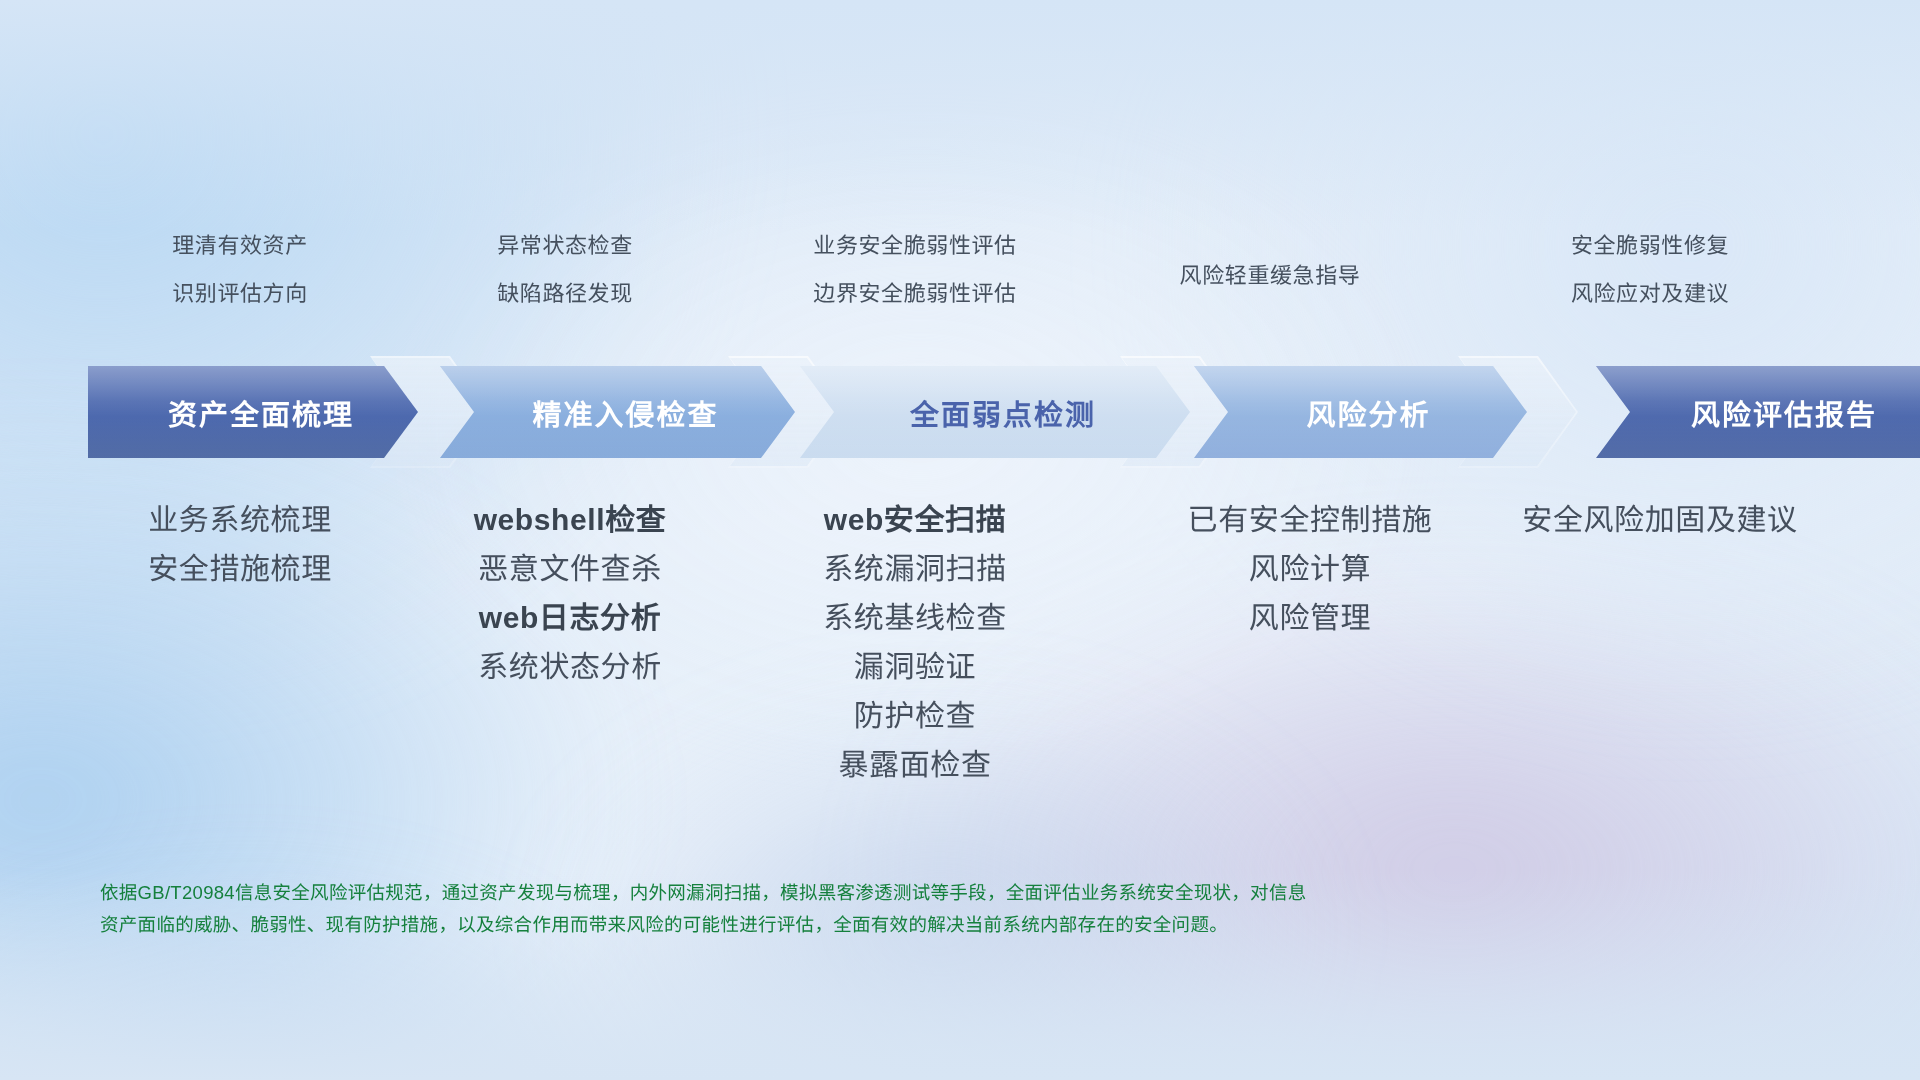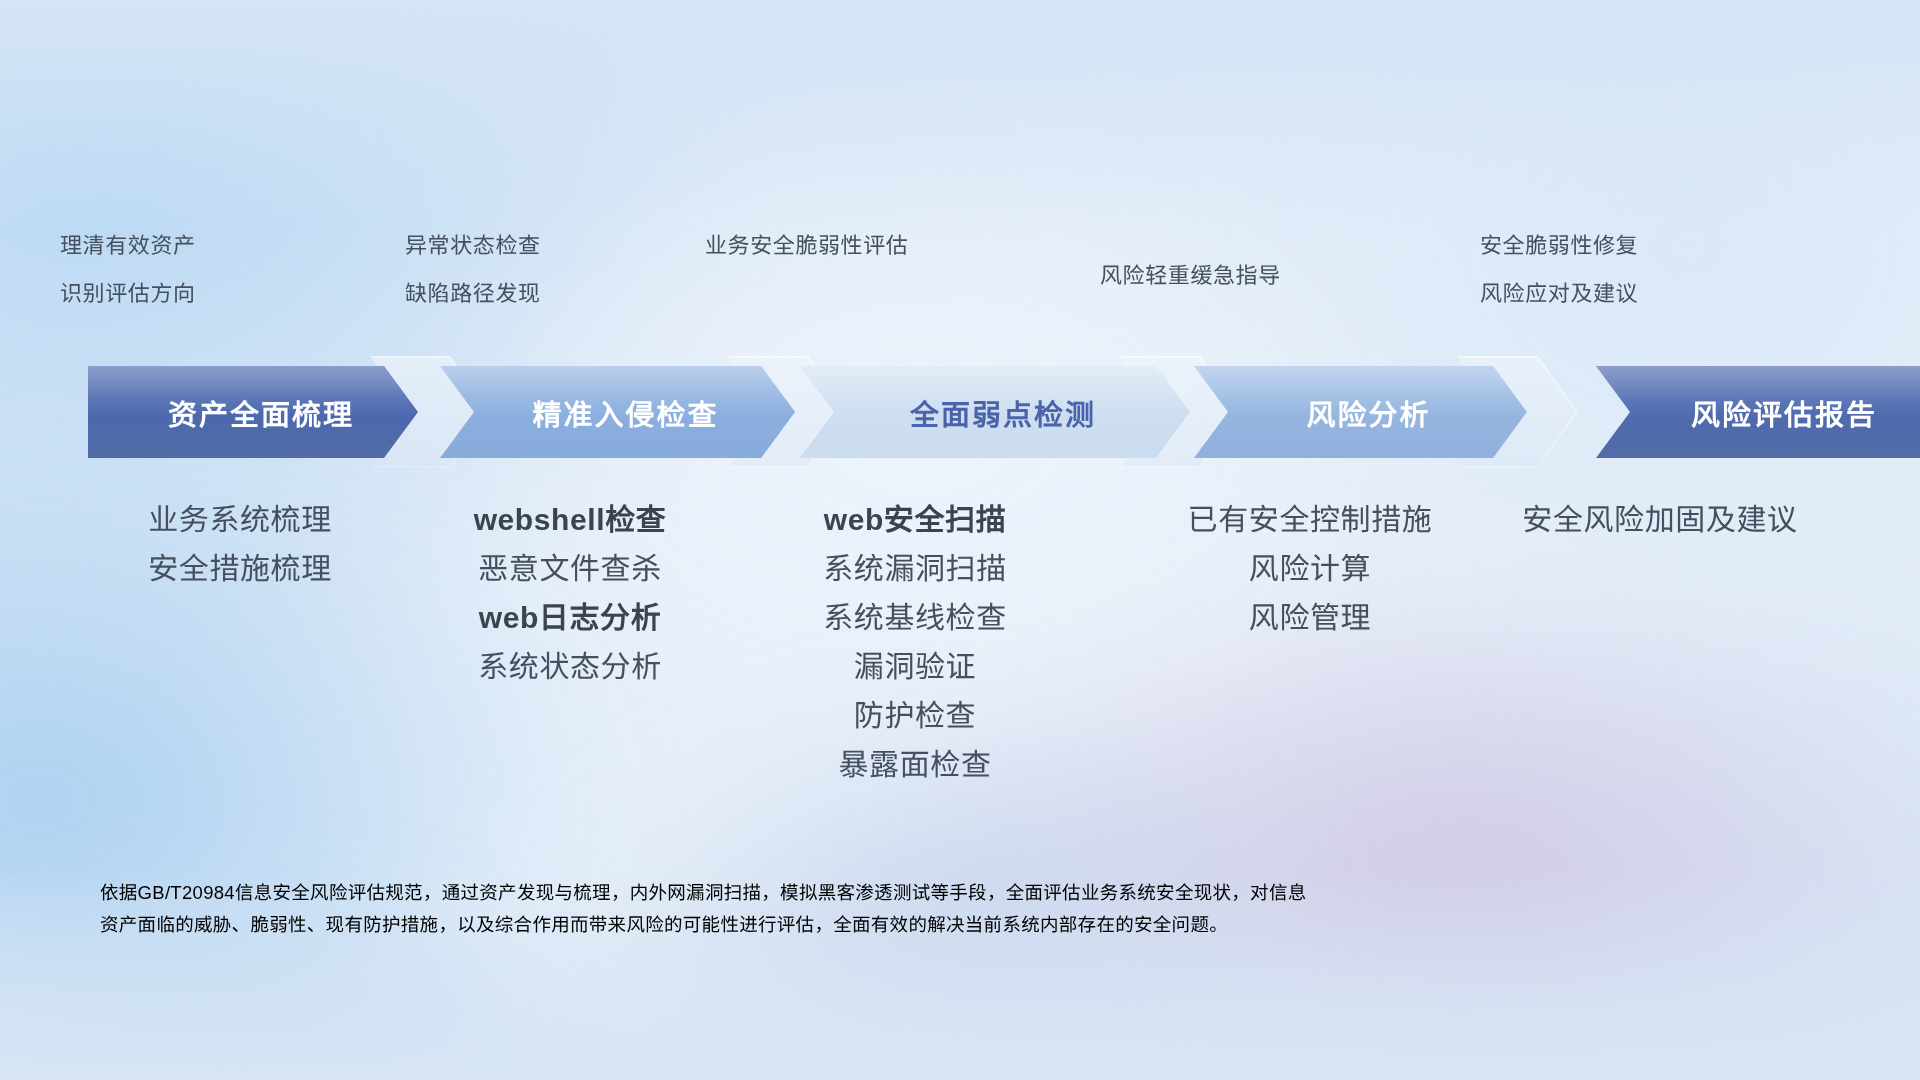--- a/index.html
+++ b/index.html
@@ -65,21 +65,21 @@
   }
 
   
   .stage{position:absolute;inset:0;}
 
   
   .top-row{
     position:absolute;left:0;right:0;top:222px;height:110px;
   }
   .top-col{
-    position:absolute;text-align:left;
+    position:absolute;text-align:center;
     color:#45505e;
     font-size:22px;line-height:48px;
     letter-spacing:.6px;
     white-space:nowrap;
   }
   .top-col .line{display:block;}
 
   
   .chev-band{
     position:absolute;left:88px;top:366px;height:92px;
@@ -122,21 +122,21 @@
   .bot-col{
     position:absolute;text-align:center;white-space:nowrap;
     color:#454f5d;font-size:30px;line-height:49px;letter-spacing:.6px;
   }
   .bot-col .line{display:block;}
   .bot-col .line.strong{font-weight:bold;color:#3a4450;}
 
   
   .footer{
     position:absolute;left:100px;top:877px;width:1520px;
-    color:#000000;font-size:18.5px;line-height:32px;letter-spacing:.3px;
+    color:#15803d;font-size:18.5px;line-height:32px;letter-spacing:.3px;
   }
   .footer p{margin:0;}
 </style>
 </head>
 <body>
 
 <div class="bg-root">
   <div class="bg-base"></div>
   <div class="bg-b1"></div>
   <div class="bg-b2"></div>
@@ -155,20 +155,21 @@
     <div class="top-col" style="left:60px;width:360px;">
       <span class="line">理清有效资产</span>
       <span class="line">识别评估方向</span>
     </div>
     <div class="top-col" style="left:405px;width:320px;">
       <span class="line">异常状态检查</span>
       <span class="line">缺陷路径发现</span>
     </div>
     <div class="top-col" style="left:705px;width:420px;">
       <span class="line">业务安全脆弱性评估</span>
+      <span class="line">边界安全脆弱性评估</span>
     </div>
     <div class="top-col" style="left:1100px;width:340px;top:30px;">
       <span class="line">风险轻重缓急指导</span>
     </div>
     <div class="top-col" style="left:1480px;width:340px;">
       <span class="line">安全脆弱性修复</span>
       <span class="line">风险应对及建议</span>
     </div>
   </div>
 

